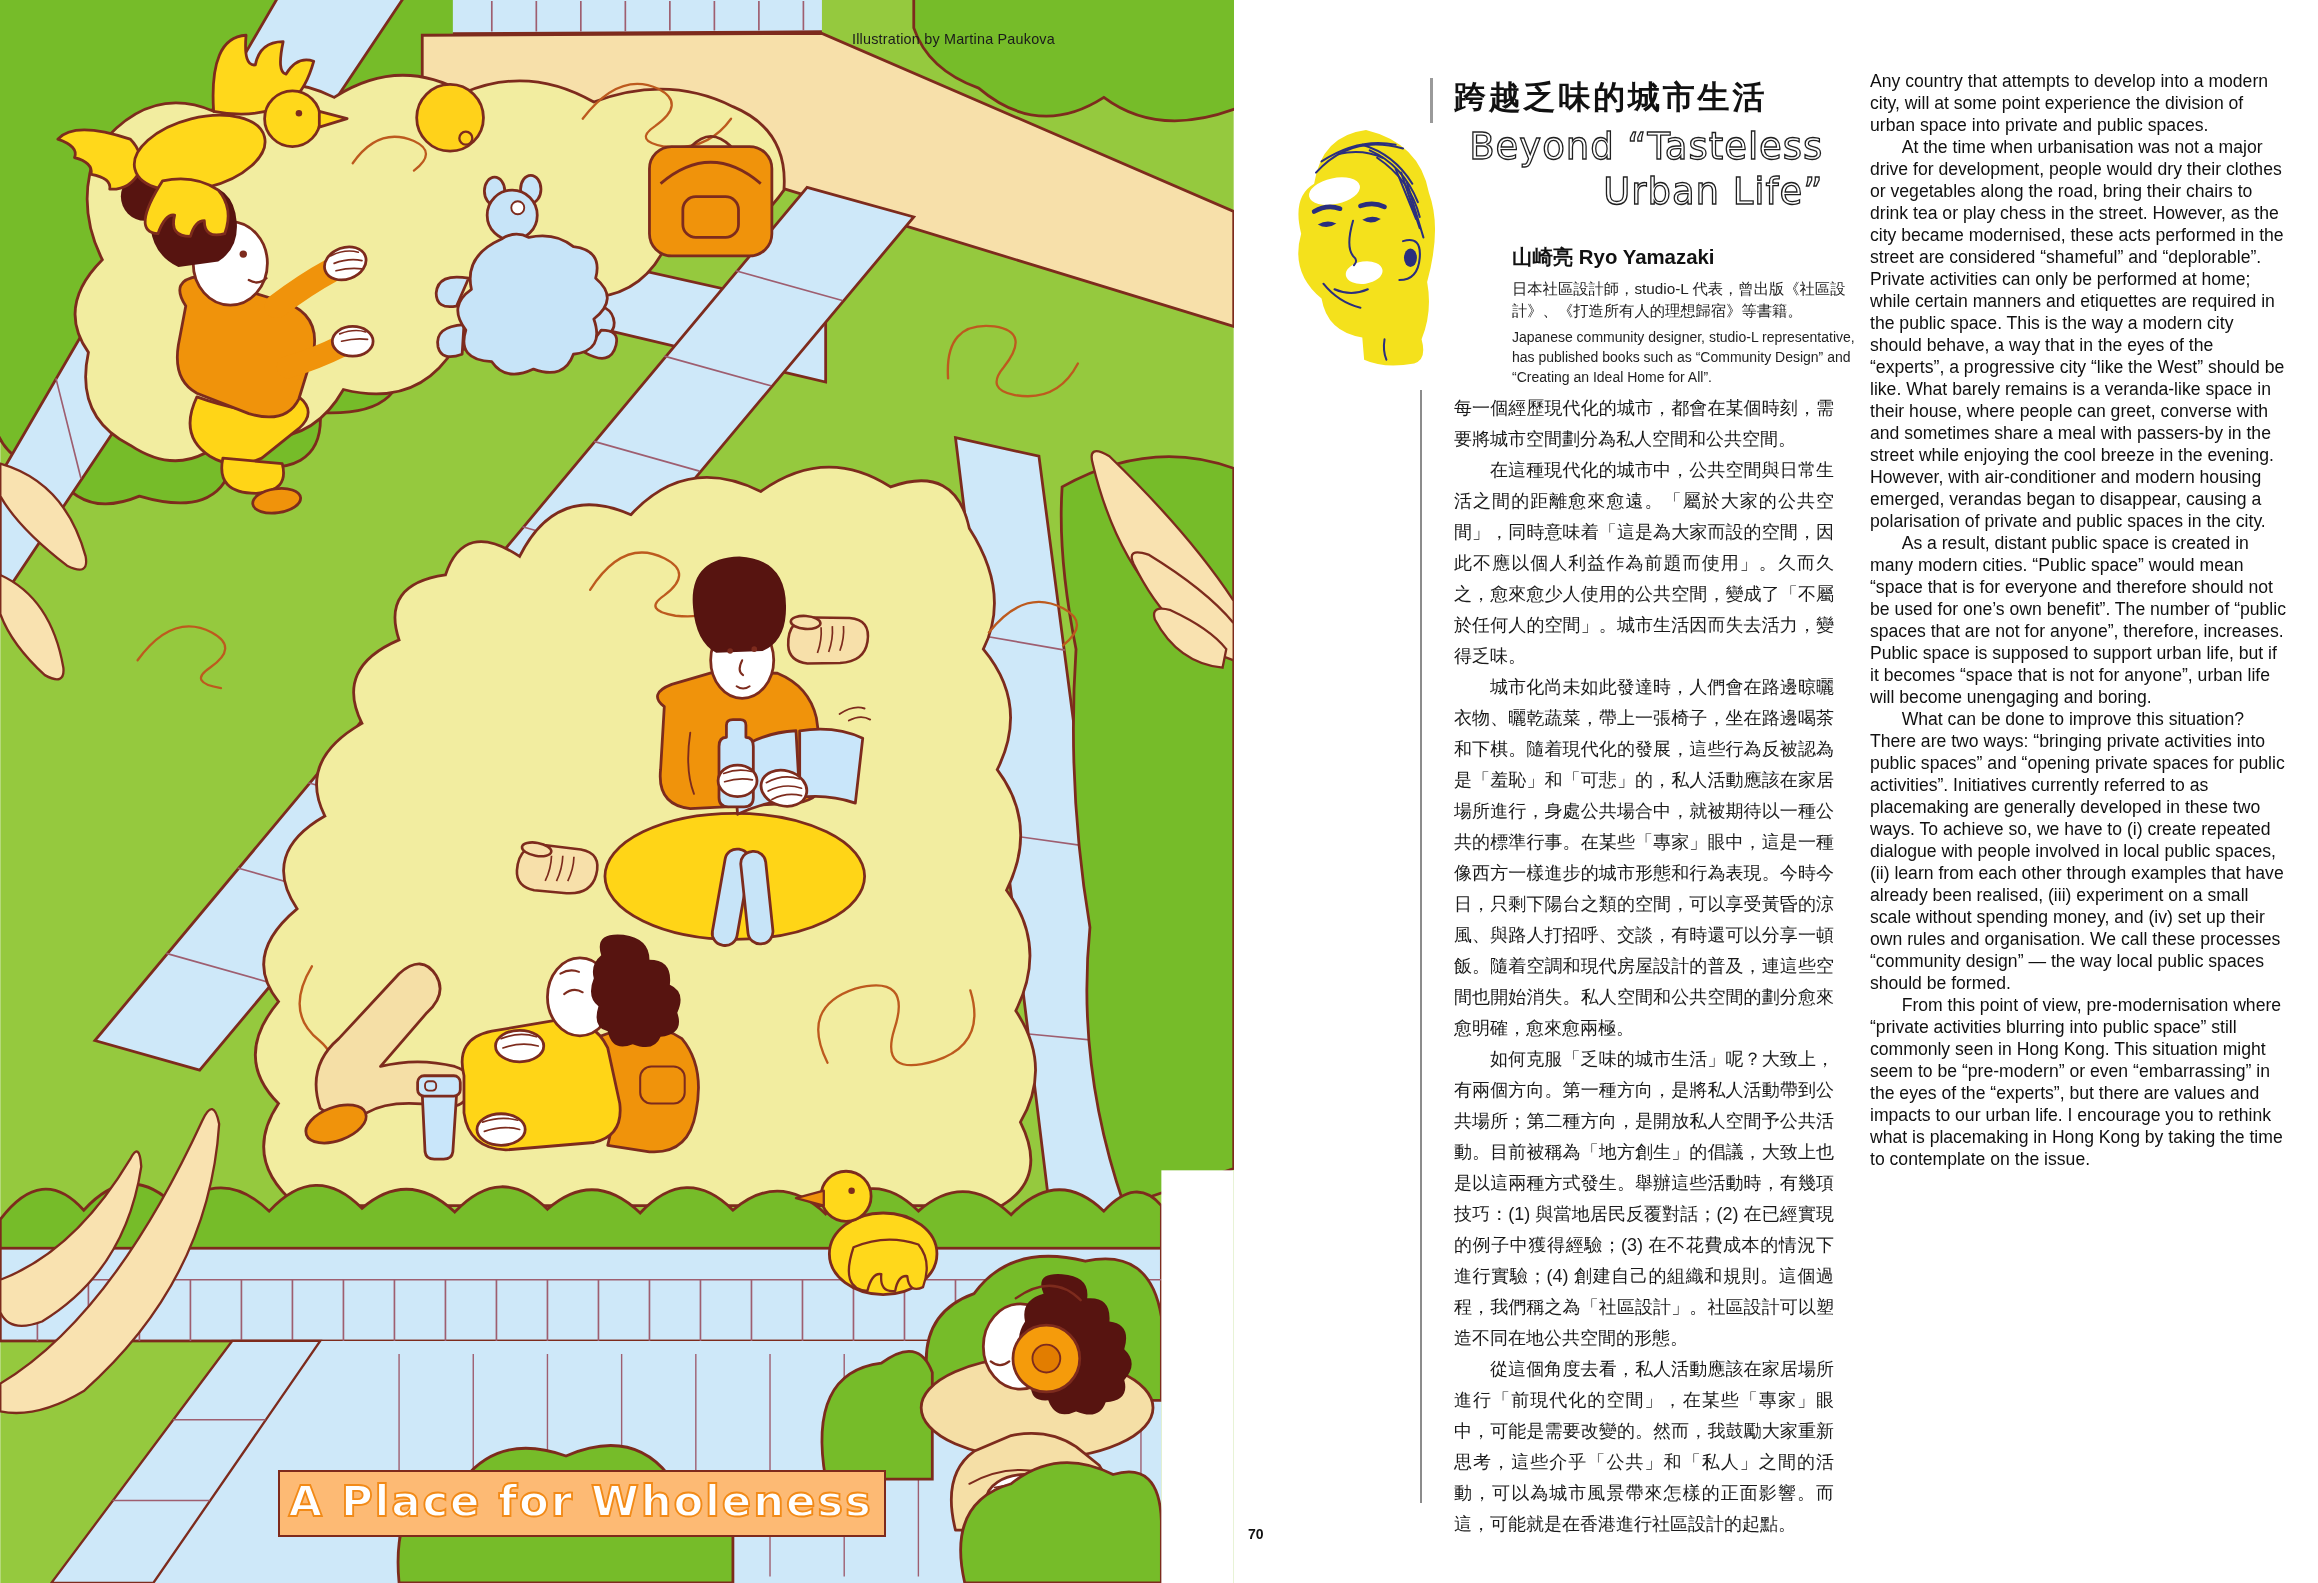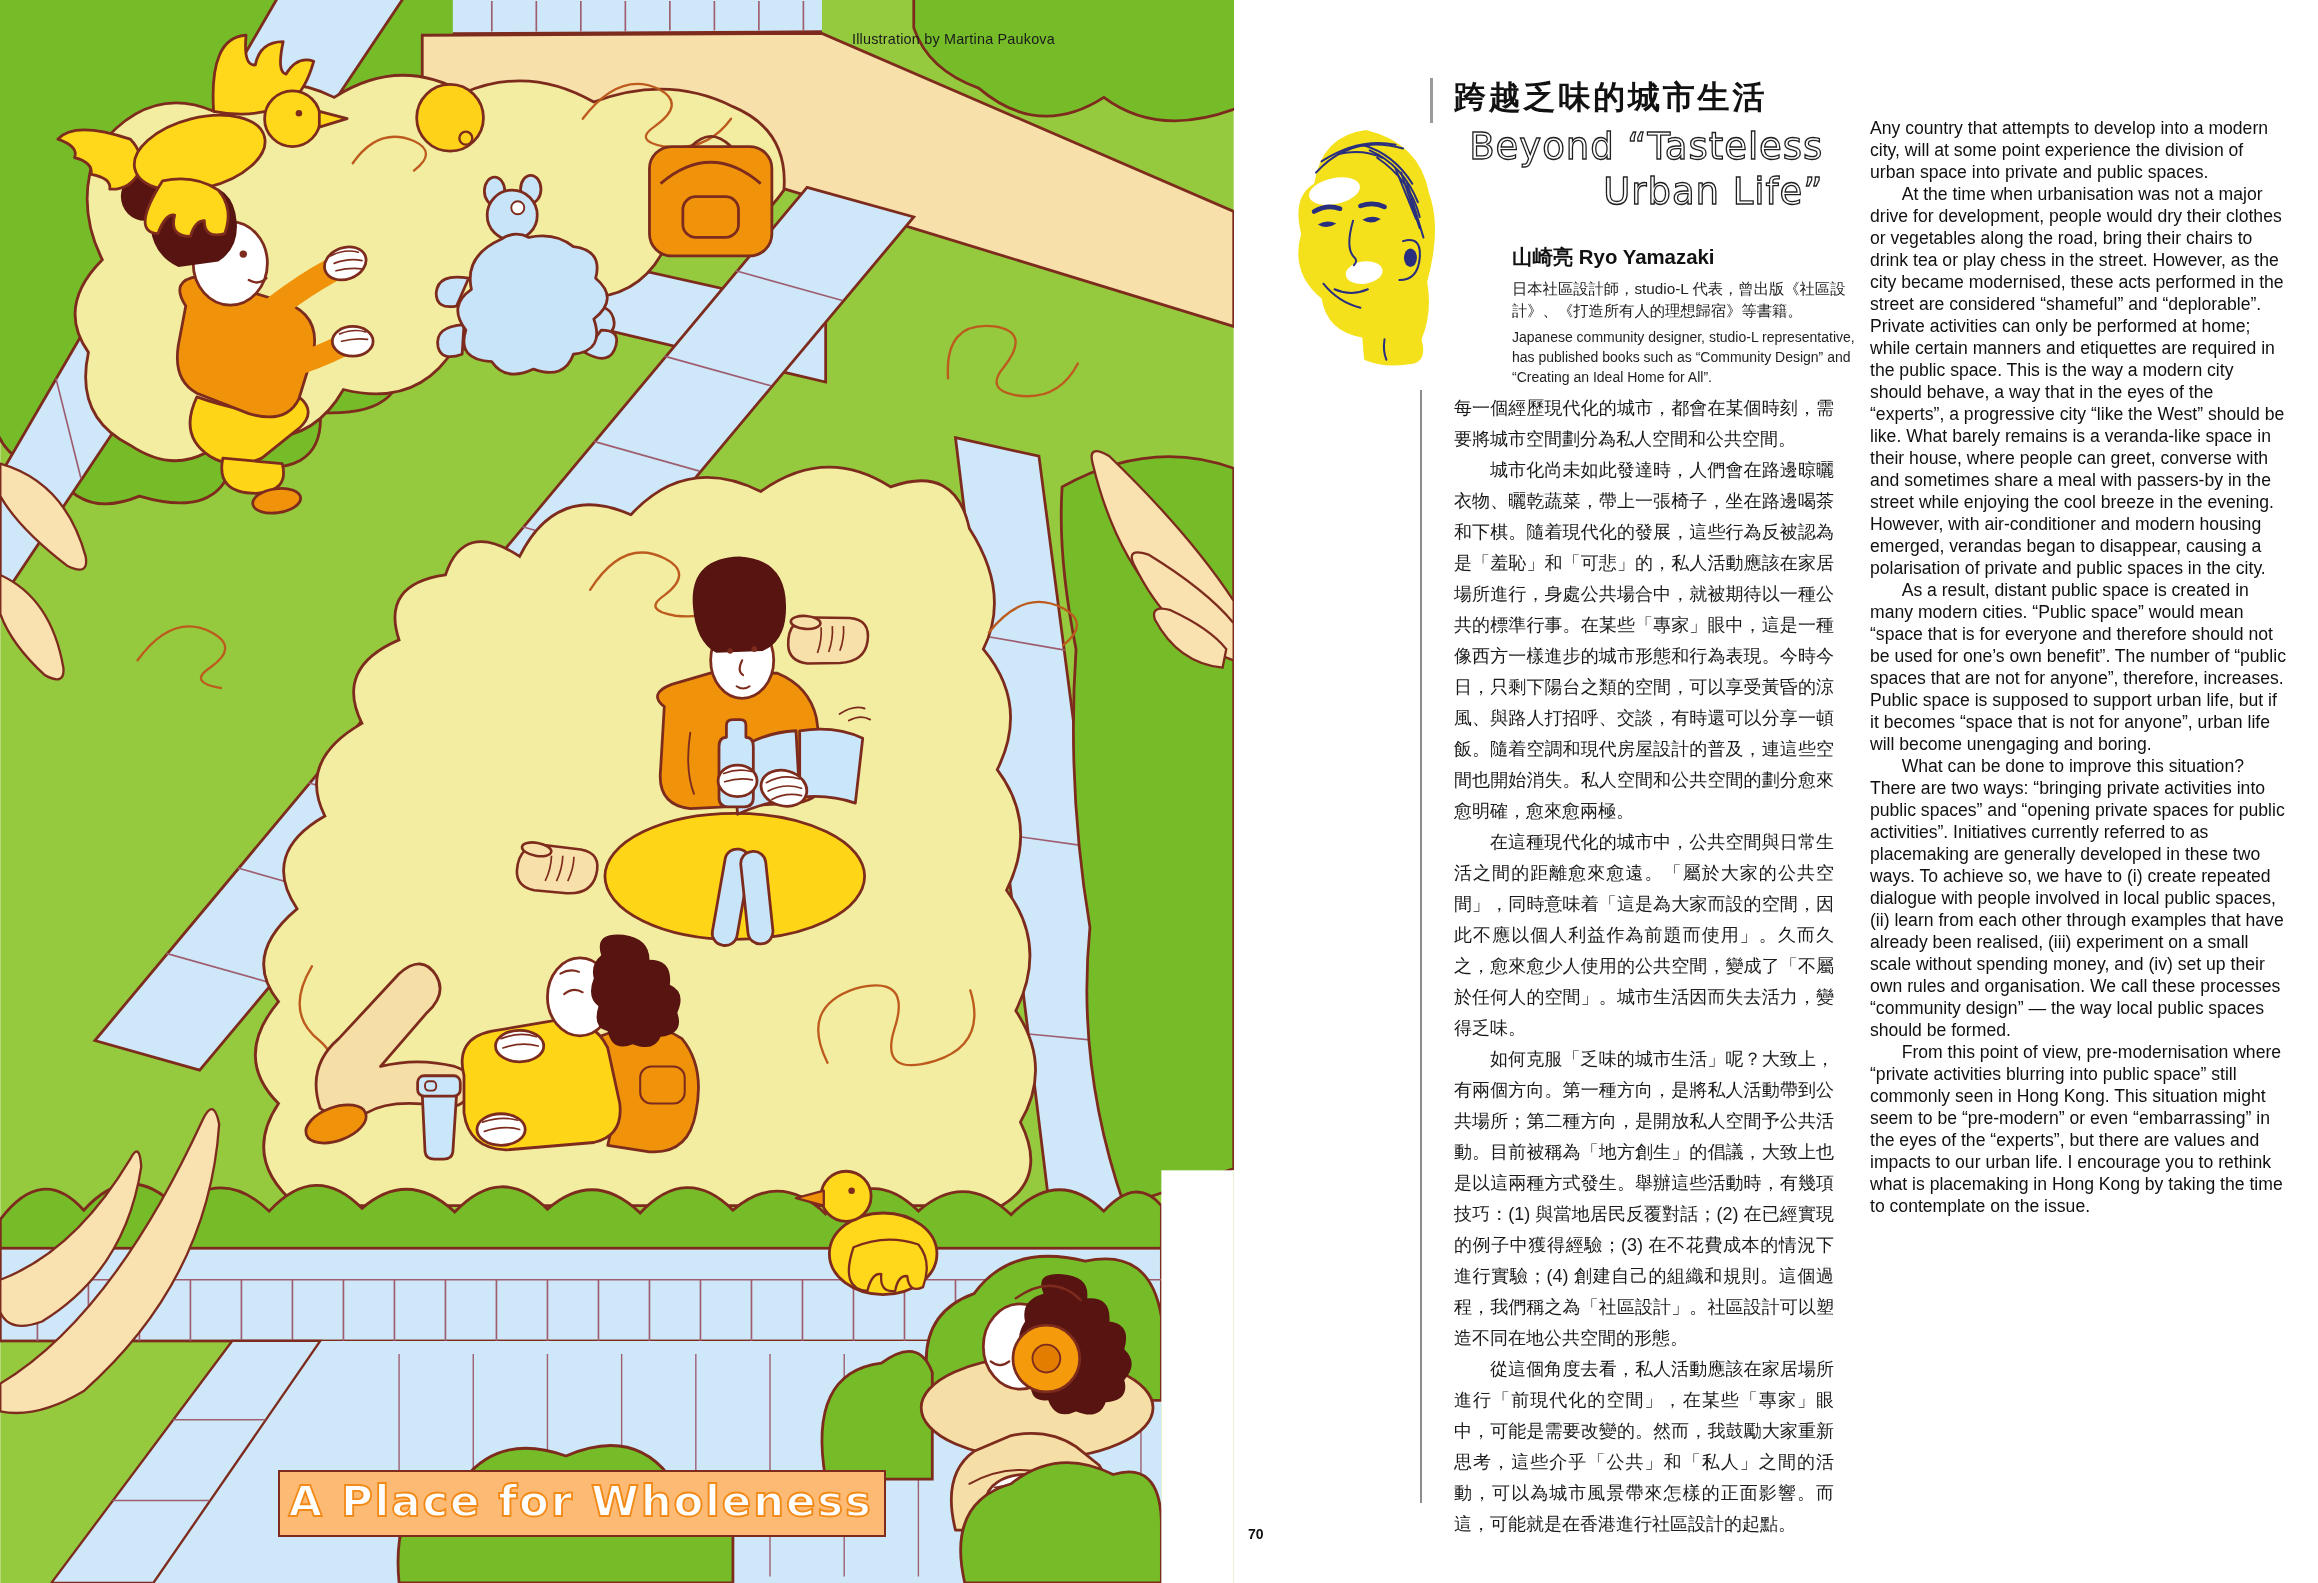--- a/index.html
+++ b/index.html
@@ -21,21 +21,21 @@
   .outline-title{font-family:"DejaVu Sans","Liberation Sans",sans-serif;font-size:40px;font-weight:500;
           fill:#ffffff;stroke:#1f1f1f;stroke-width:1.4px;letter-spacing:1px;}
   .author{position:absolute;left:278px;top:243px;font-size:20.4px;font-weight:700;color:#111;white-space:nowrap;}
   .bio-zh{position:absolute;left:278px;top:278px;width:345px;font-size:15.3px;line-height:22px;color:#222;}
   .bio-en{position:absolute;left:278px;top:327px;width:351px;font-size:14px;line-height:20px;color:#222;}
   .rule-v{position:absolute;left:186px;top:390px;width:1.9px;height:1113px;background:#8c8c8c;}
   .zh-col{position:absolute;left:220px;top:393px;width:380px;font-size:18px;line-height:31px;
           color:#1a1a1a;text-align:justify;}
   .zh-col p{margin:0;}
   .zh-col p.indent{text-indent:2em;}
-  .en-col{position:absolute;left:636px;top:70px;width:419px;font-size:17.6px;line-height:22px;color:#101010;margin-top:47px;}
+  .en-col{position:absolute;left:636px;top:70px;width:419px;font-size:17.6px;line-height:22px;color:#101010;}
   .en-col p{margin:0;}
   .en-col p.indent{text-indent:1.8em;}
   .page-num{position:absolute;left:14px;top:1526px;font-size:14px;font-weight:700;color:#111;}
 </style>
 </head>
 <body>
 
 <div class="spread">
 
   <div class="left-page">
@@ -307,22 +307,22 @@
     </svg>
 
     <div class="author">山崎亮 Ryo Yamazaki</div>
     <div class="bio-zh">日本社區設計師，studio-L 代表，曾出版《社區設計》、《打造所有人的理想歸宿》等書籍。</div>
     <div class="bio-en">Japanese community designer, studio-L representative, has published books such as “Community Design” and “Creating an Ideal Home for All”.</div>
 
     <div class="rule-v"></div>
 
     <div class="zh-col">
       <p>每一個經歷現代化的城市，都會在某個時刻，需要將城市空間劃分為私人空間和公共空間。</p>
+      <p class="indent">在這種現代化的城市中，公共空間與日常生活之間的距離愈來愈遠。「屬於大家的公共空間」，同時意味着「這是為大家而設的空間，因此不應以個人利益作為前題而使用」。久而久之，愈來愈少人使用的公共空間，變成了「不屬於任何人的空間」。城市生活因而失去活力，變得乏味。</p>
       <p class="indent">城市化尚未如此發達時，人們會在路邊晾曬衣物、曬乾蔬菜，帶上一張椅子，坐在路邊喝茶和下棋。隨着現代化的發展，這些行為反被認為是「羞恥」和「可悲」的，私人活動應該在家居場所進行，身處公共場合中，就被期待以一種公共的標準行事。在某些「專家」眼中，這是一種像西方一樣進步的城市形態和行為表現。今時今日，只剩下陽台之類的空間，可以享受黃昏的涼風、與路人打招呼、交談，有時還可以分享一頓飯。隨着空調和現代房屋設計的普及，連這些空間也開始消失。私人空間和公共空間的劃分愈來愈明確，愈來愈兩極。</p>
-      <p class="indent">在這種現代化的城市中，公共空間與日常生活之間的距離愈來愈遠。「屬於大家的公共空間」，同時意味着「這是為大家而設的空間，因此不應以個人利益作為前題而使用」。久而久之，愈來愈少人使用的公共空間，變成了「不屬於任何人的空間」。城市生活因而失去活力，變得乏味。</p>
       <p class="indent">如何克服「乏味的城市生活」呢？大致上，有兩個方向。第一種方向，是將私人活動帶到公共場所；第二種方向，是開放私人空間予公共活動。目前被稱為「地方創生」的倡議，大致上也是以這兩種方式發生。舉辦這些活動時，有幾項技巧：(1) 與當地居民反覆對話；(2) 在已經實現的例子中獲得經驗；(3) 在不花費成本的情況下進行實驗；(4) 創建自己的組織和規則。這個過程，我們稱之為「社區設計」。社區設計可以塑造不同在地公共空間的形態。</p>
       <p class="indent">從這個角度去看，私人活動應該在家居場所進行「前現代化的空間」，在某些「專家」眼中，可能是需要改變的。然而，我鼓勵大家重新思考，這些介乎「公共」和「私人」之間的活動，可以為城市風景帶來怎樣的正面影響。而這，可能就是在香港進行社區設計的起點。</p>
     </div>
 
     <div class="en-col">
       <p>Any country that attempts to develop into a modern city, will at some point experience the division of urban space into private and public spaces.</p>
       <p class="indent">At the time when urbanisation was not a major drive for development, people would dry their clothes or vegetables along the road, bring their chairs to drink tea or play chess in the street. However, as the city became modernised, these acts performed in the street are considered “shameful” and “deplorable”. Private activities can only be performed at home; while certain manners and etiquettes are required in the public space. This is the way a modern city should behave, a way that in the eyes of the “experts”, a progressive city “like the West” should be like. What barely remains is a veranda-like space in their house, where people can greet, converse with and sometimes share a meal with passers-by in the street while enjoying the cool breeze in the evening. However, with air-conditioner and modern housing emerged, verandas began to disappear, causing a polarisation of private and public spaces in the city.</p>
       <p class="indent">As a result, distant public space is created in many modern cities. “Public space” would mean “space that is for everyone and therefore should not be used for one’s own benefit”. The number of “public spaces that are not for anyone”, therefore, increases. Public space is supposed to support urban life, but if it becomes “space that is not for anyone”, urban life will become unengaging and boring.</p>
       <p class="indent">What can be done to improve this situation? There are two ways: “bringing private activities into public spaces” and “opening private spaces for public activities”. Initiatives currently referred to as placemaking are generally developed in these two ways. To achieve so, we have to (i) create repeated dialogue with people involved in local public spaces, (ii) learn from each other through examples that have already been realised, (iii) experiment on a small scale without spending money, and (iv) set up their own rules and organisation. We call these processes “community design” — the way local public spaces should be formed.</p>
       <p class="indent">From this point of view, pre-modernisation where “private activities blurring into public space” still commonly seen in Hong Kong. This situation might seem to be “pre-modern” or even “embarrassing” in the eyes of the “experts”, but there are values and impacts to our urban life. I encourage you to rethink what is placemaking in Hong Kong by taking the time to contemplate on the issue.</p>

